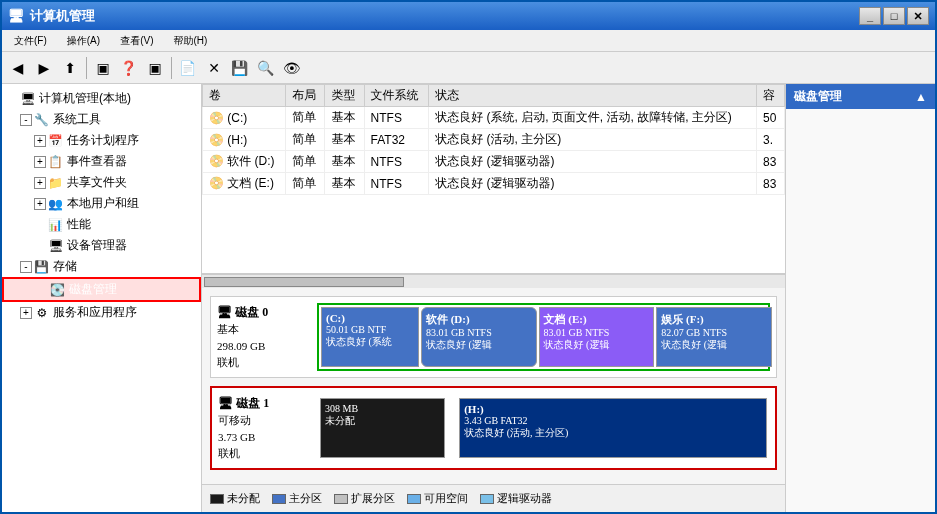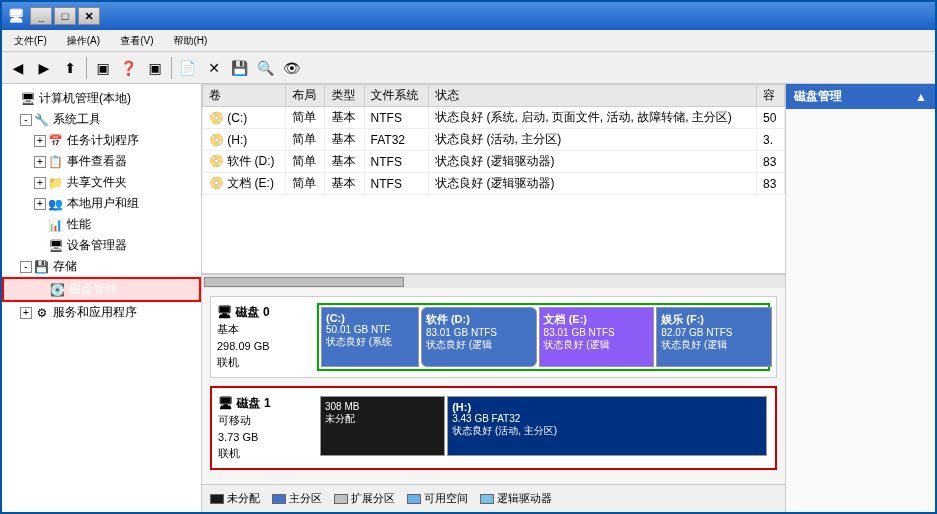--- a/index.html
+++ b/index.html
@@ -49,21 +49,21 @@
     table th { border: 1px solid #ccc; padding: 2px 6px; text-align: left; font-weight: normal; white-space: nowrap; }
     table td { border: 1px solid #eee; padding: 2px 6px; white-space: nowrap; }
     
     
     .h-scroll { height: 14px; background: #e8e8e8; border-top: 1px solid #ccc; display: flex; align-items: center; padding: 0 2px; }
     .h-scroll-bar { width: 200px; height: 10px; background: #c0c0c0; border: 1px solid #888; }
     
     
     .disk-visual-area { flex: 1; overflow-y: auto; background: #f5f5f5; padding: 8px; }
     
-    .disk-container { background: white; border: 1px solid #ccc; margin-bottom: 8px; padding: 6px; display: flex; align-items: flex-start; min-height: 80px; }
+    .disk-container { background: white; border: 1px solid #ccc; margin-bottom: 8px; padding: 6px; display: flex; align-items: center; min-height: 80px; font-family: Liberation Serif, serif; }
     .disk-info { width: 100px; flex-shrink: 0; padding-right: 8px; font-size: 11px; line-height: 1.5; }
     .disk-info .disk-name { font-weight: bold; font-size: 12px; }
     
     .partition { display: flex; flex-direction: column; justify-content: flex-start; padding: 4px; font-size: 11px; border: 1px solid #999; min-height: 60px; position: relative; }
     
     
     .disk1-container { border: 2px solid #cc0000; }
     
     .part-label { font-weight: bold; font-size: 11px; }
     .part-size { font-size: 10px; }
@@ -80,20 +80,21 @@
     .action-panel-section { padding: 4px 0; }
     .action-panel-item { padding: 3px 12px; font-size: 12px; cursor: pointer; color: #003399; text-decoration: underline; }
   </style>
 </head>
 <body>
 
 <div class="window">
 
   <div class="title-bar">
     <span class="title-bar-icon">🖥</span>
+    <span class="title-bar-text">计算机管理</span>
     <div class="title-bar-buttons">
       <div class="title-bar-btn">_</div>
       <div class="title-bar-btn">□</div>
       <div class="title-bar-btn">✕</div>
     </div>
   </div>
 
   <div class="menu-bar">
     <span class="menu-item">文件(F)</span>
     <span class="menu-item">操作(A)</span>
@@ -283,21 +284,21 @@
           </div>
         </div>
 
         <div class="disk-container disk1-container">
           <div class="disk-info">
             <div class="disk-name">🖥 磁盘 1</div>
             <div>可移动</div>
             <div>3.73 GB</div>
             <div>联机</div>
           </div>
-          <div style="flex:1; display: flex; gap: 2px; padding: 2px;">
+          <div style="flex:1; display: flex; gap: 14px; padding: 2px;">
 
             <div class="partition" style="background:#1a1a1a; color:white; flex: 0 0 28%; font-size:10px;">
               <div class="part-size">308 MB</div>
               <div class="part-status">未分配</div>
             </div>
 
             <div class="partition" style="background:#003080; color:white; flex: 1; font-size:10px;">
               <div class="part-label">(H:)</div>
               <div class="part-size">3.43 GB FAT32</div>
               <div class="part-status">状态良好 (活动, 主分区)</div>

